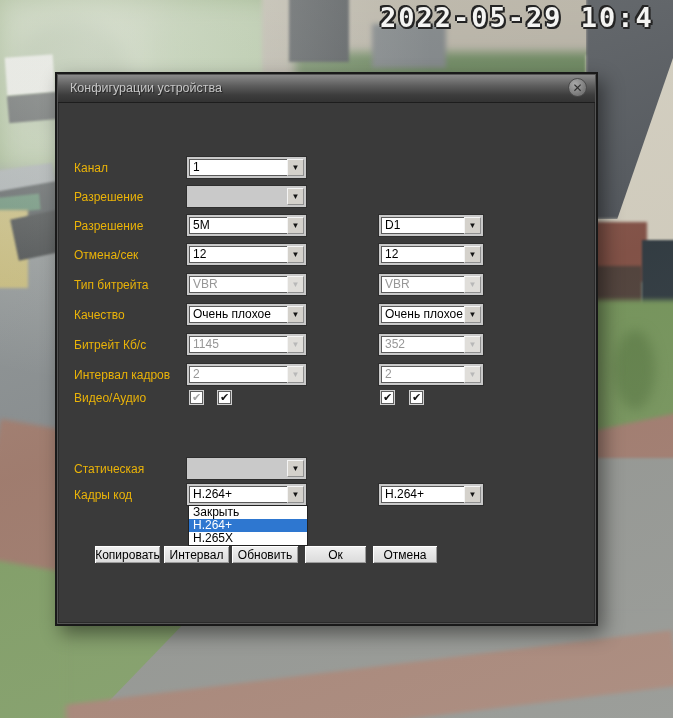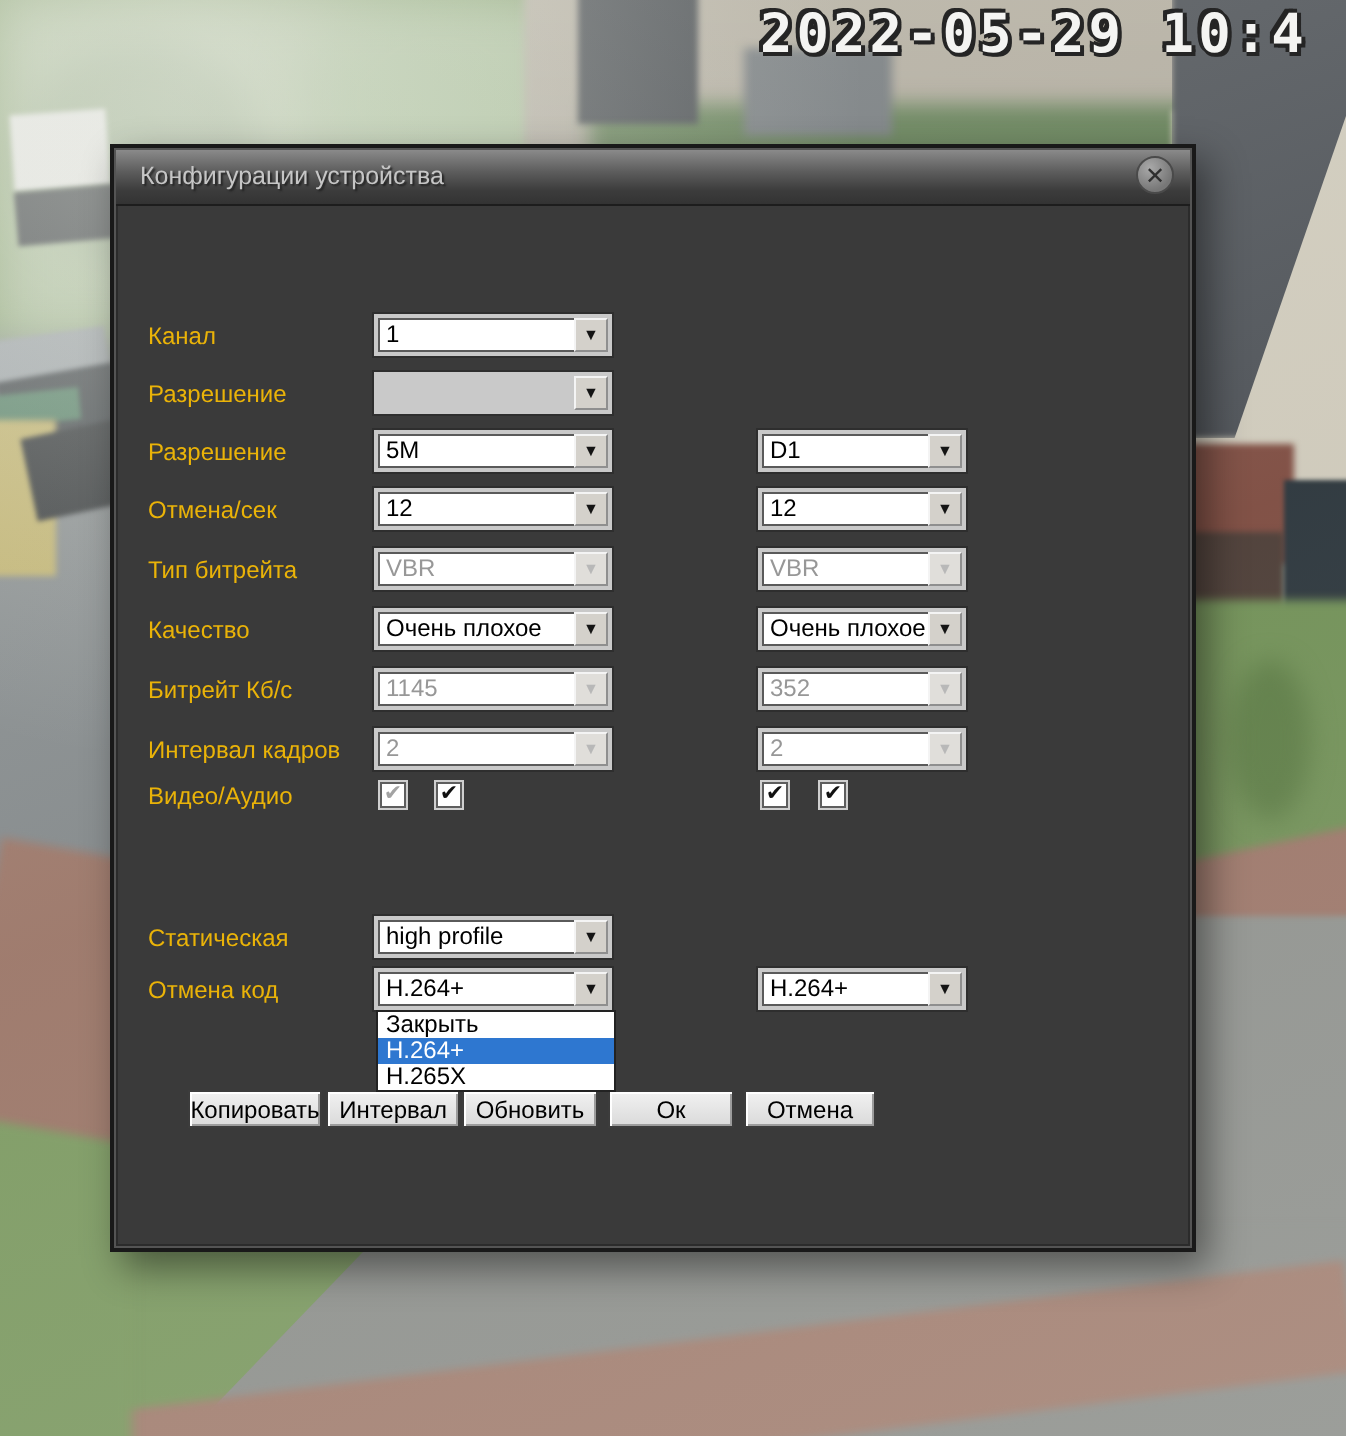--- a/index.html
+++ b/index.html
@@ -276,27 +276,26 @@
   </div>
   <div class="checkbox" style="left:324px;top:317px">
     <i>✔</i>
   </div>
   <div class="checkbox" style="left:353px;top:317px">
     <i>✔</i>
   </div>
 
   <div class="row-label" style="top:388px">Статическая</div>
   <div class="combo main" style="top:384px">
-    <span class="cfield">high profile</span>
-    <span class="cbtn">
-        <i>▼</i>
-      </span>
-  </div>
-
-  <div class="row-label" style="top:414px">Отмена код</div>
+    <span class="cbtn">
+        <i>▼</i>
+      </span>
+  </div>
+
+  <div class="row-label" style="top:414px">Кадры код</div>
   <div class="combo main" style="top:410px">
     <span class="cfield">H.264+</span>
     <span class="cbtn">
         <i>▼</i>
       </span>
   </div>
   <div class="combo sub" style="top:410px">
     <span class="cfield">H.264+</span>
     <span class="cbtn">
         <i>▼</i>

